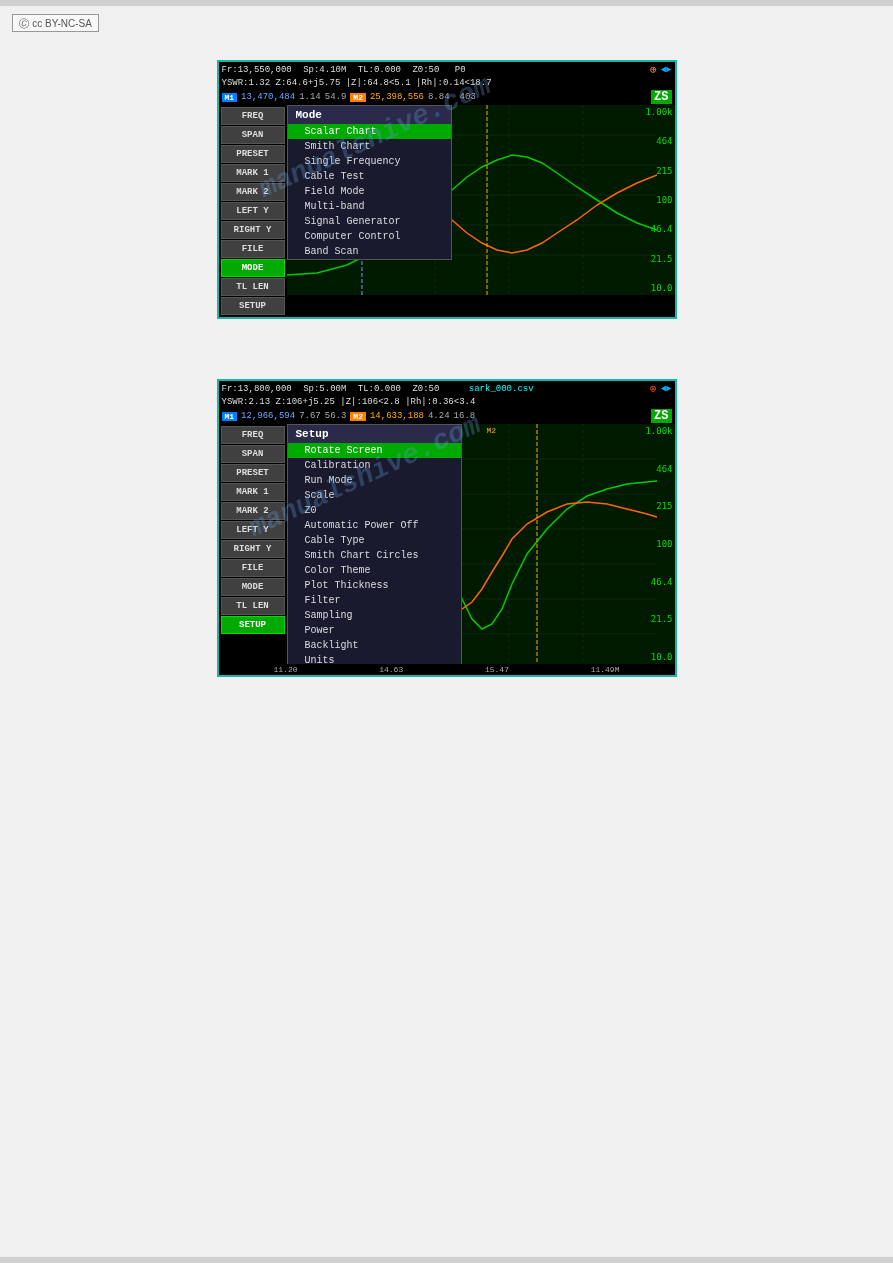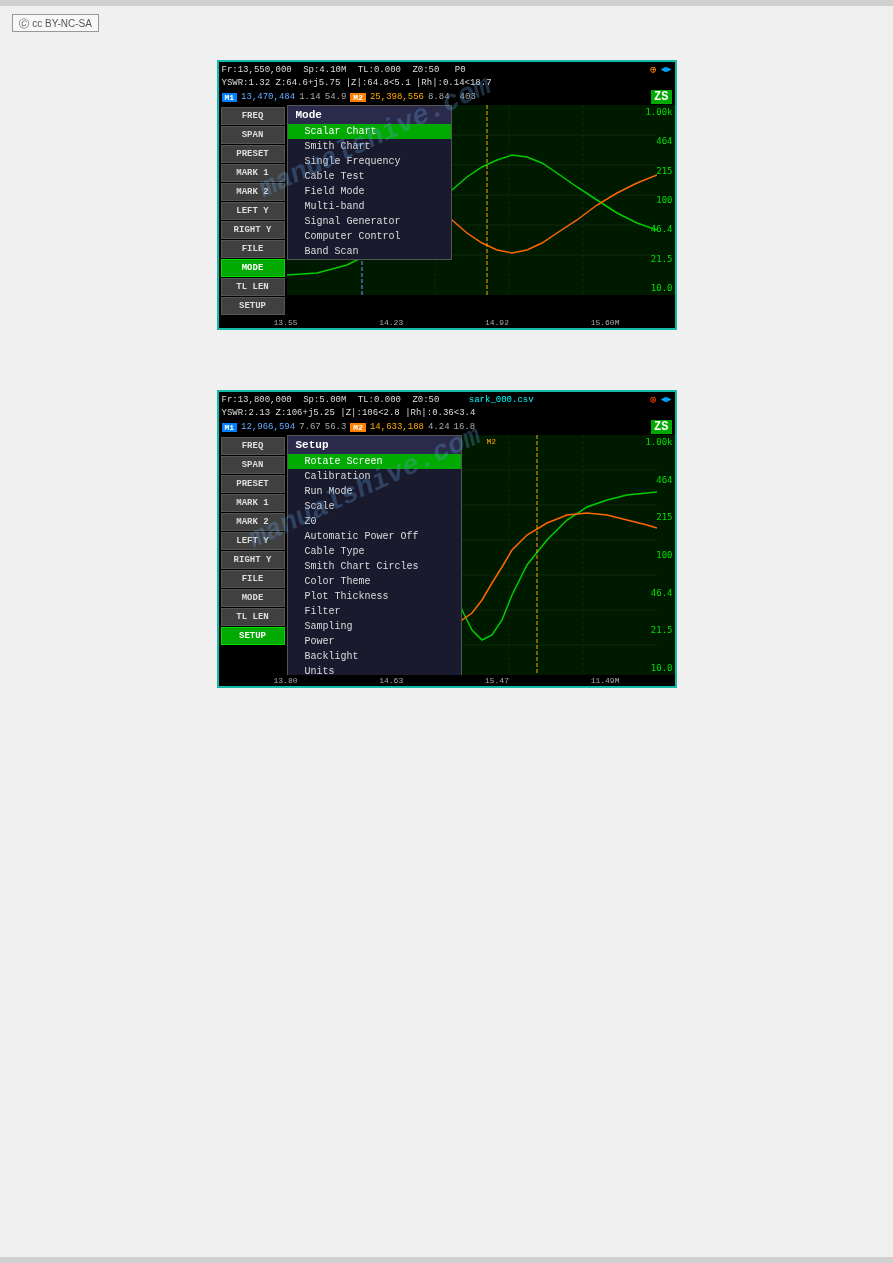--- a/index.html
+++ b/index.html
@@ -343,26 +343,20 @@
             <div class="dropdown-item">Field Mode</div>
             <div class="dropdown-item">Multi-band</div>
             <div class="dropdown-item">Signal Generator</div>
             <div class="dropdown-item">Computer Control</div>
             <div class="dropdown-item">Band Scan</div>
           </div>
         </div>
       </div>
     </div>
 
-    <div class="chart-labels-bottom">
-      <span>13.55</span>
-      <span>14.23</span>
-      <span>14.92</span>
-      <span>15.60M</span>
-    </div>
 
     <div class="wm-text" style="top:60px;left:30px;">manualshive.com</div>
   </div>
 
   <div class="analyzer-screen" style="position:relative;">
 
     <div class="status-bar">
       <span class="left">
         <span>Fr:13,800,000</span>
         <span style="margin-left:6px;">Sp:5.00M</span>
@@ -463,21 +457,21 @@
             <div class="dropdown-item">Power</div>
             <div class="dropdown-item">Backlight</div>
             <div class="dropdown-item">Units</div>
 
           </div>
         </div>
       </div>
     </div>
 
     <div class="chart-labels-bottom">
-      <span>13.80</span>
+      <span>11.20</span>
       <span>14.63</span>
       <span>15.47</span>
       <span>11.49M</span>
     </div>
 
     <div class="wm-text" style="top:80px;left:20px;">manualshive.com</div>
   </div>
 
 </div>
 

